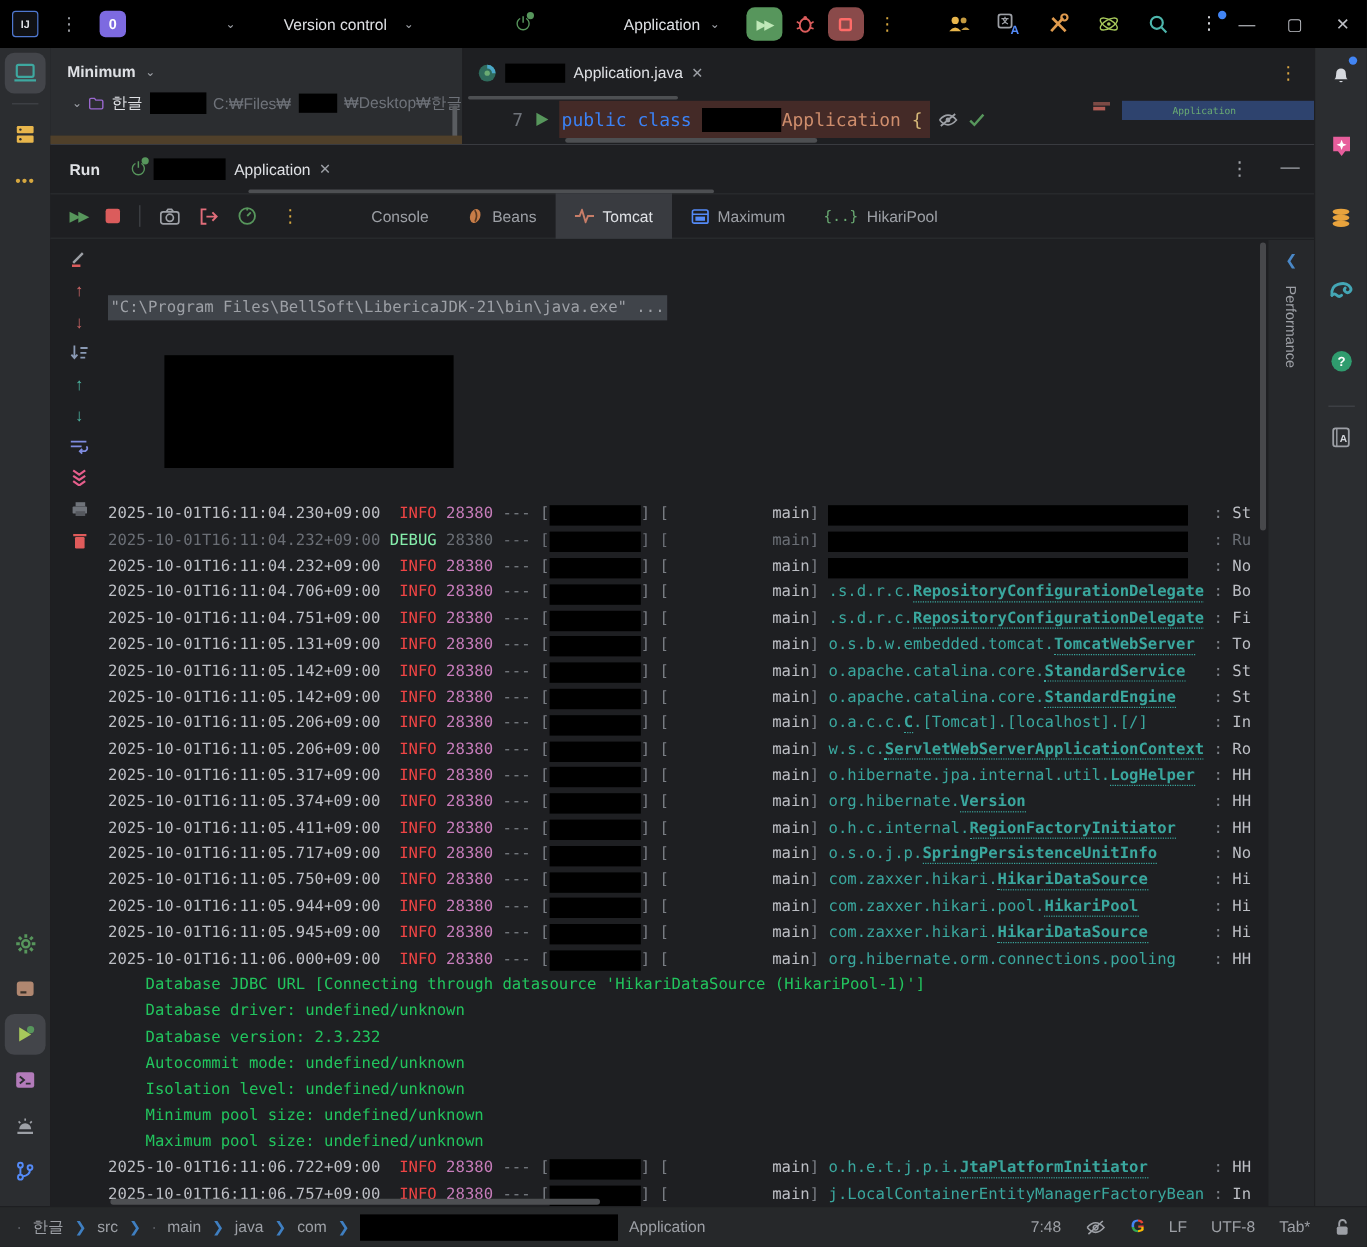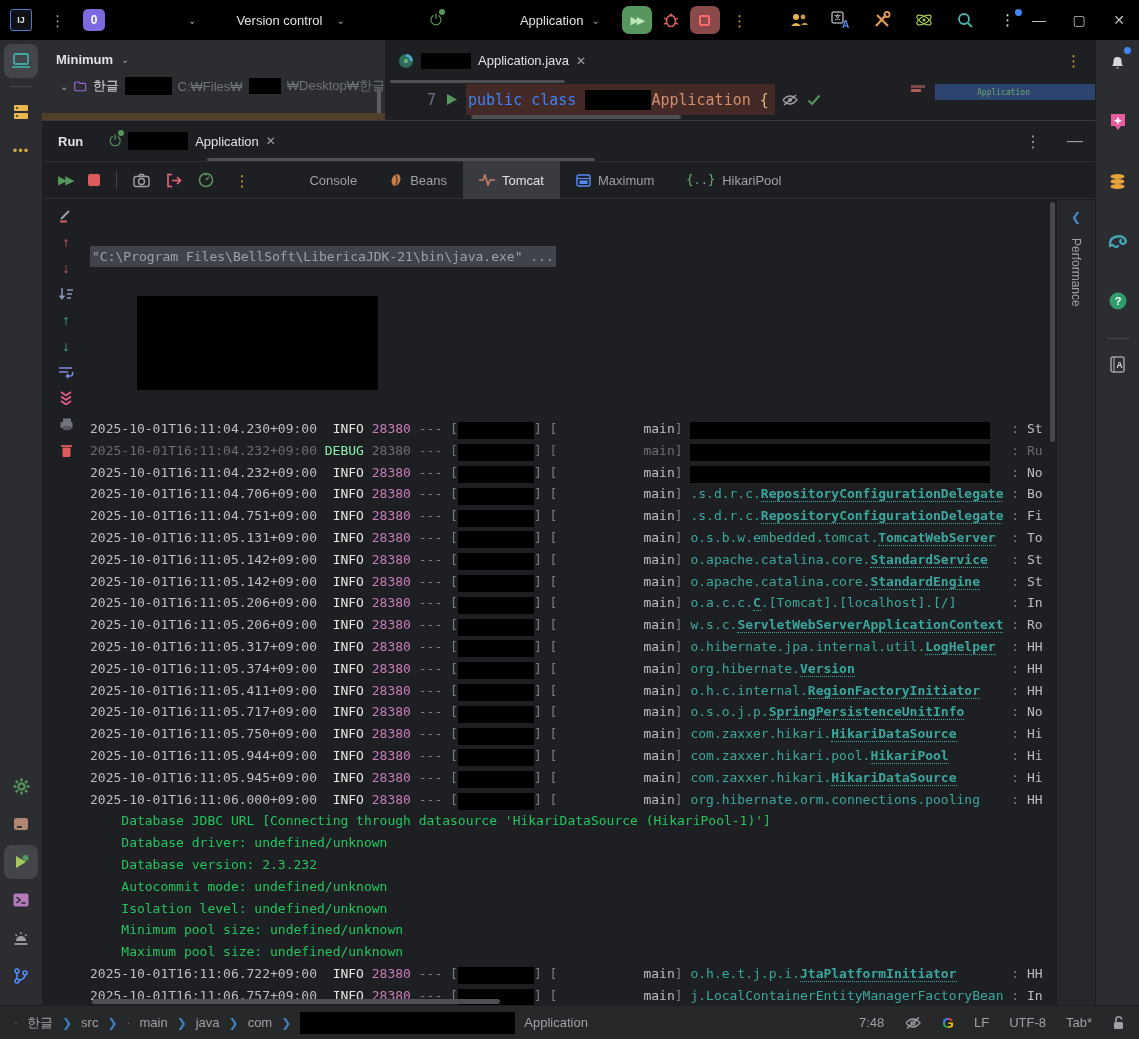--- a/index.html
+++ b/index.html
@@ -90,21 +90,21 @@
   
   .console { position:absolute; left:0; top:79px; width:1053px; height:806px; }
   .console-gutter { position:absolute; left:0; top:0; width:48px; height:806px; background:#1e1f22; }
   .cg-icon { width:20px; height:20px; margin:6px auto; display:flex; align-items:center; justify-content:center; font-size:14px; }
   .console-body { position:absolute; left:48px; top:0; width:958px; height:806px; overflow:hidden;
     font-family:"DejaVu Sans Mono", monospace; font-size:13px; line-height:21.8px; white-space:pre; }
   .cmdline { display:inline-block; background:#40444a; color:#9da0a6; margin-top:2px; padding:0 2px; }
   .banner-redact { width:241px; height:94px; background:#000; margin:7px 0 6px 0; }
   .log-row { height:21.8px; }
   .log-row .ts { color:#bcbec4; }
-  .log-row .lvl { display:inline-block; width:6ch; text-align:right; color:#e5e5e5; }
+  .log-row .lvl { display:inline-block; width:6ch; text-align:right; color:#ef4444; }
   .log-row .lvl.debug { color:#86efac; }
   .log-row .pid { color:#c77dbb; }
   .log-row .gr { color:#7a7e85; }
   .log-row .redact-sm { width:76px; height:17px; margin-bottom:-3px; }
   .log-row .thread { display:inline-block; width:15ch; text-align:right; color:#bcbec4; }
   .log-row .logger { display:inline-block; width:40ch; overflow:hidden; vertical-align:bottom; color:#3aa79e; }
   .log-row .lg-class { border-bottom:1px dotted #3aa79e;font-weight:bold; }
   .log-row .lg-redact { height:17px; margin-bottom:-3px; }
   .log-row .msg { color:#bcbec4; }
   .log-row.dim .ts, .log-row.dim .pid, .log-row.dim .thread, .log-row.dim .msg, .log-row.dim .gr { color:#6a6e75; }

